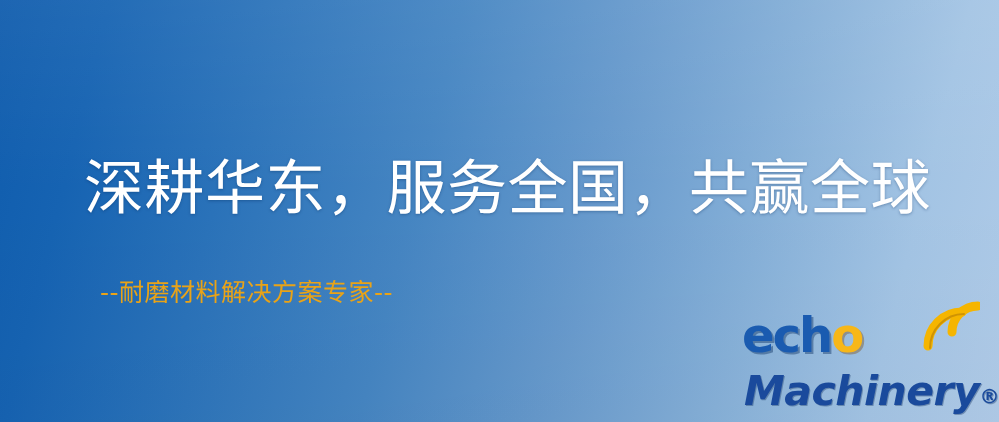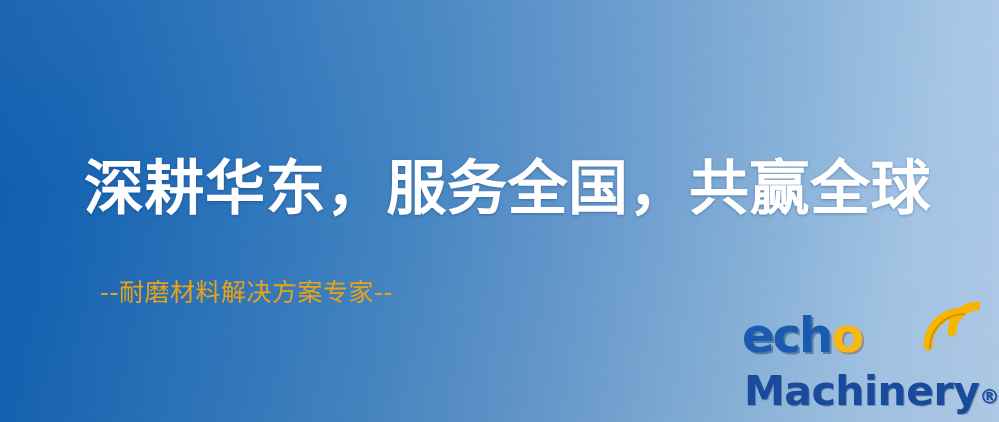--- a/index.html
+++ b/index.html
@@ -42,21 +42,21 @@
   }
 
   .headline {
     position: absolute;
     left: 84px;
     top: 154px;
     margin: 0;
     font-family: "DejaVu Serif", "Liberation Serif", serif;
     font-size: 60px;
     line-height: 68px;
-    font-weight: 700;
+    font-weight: 400;
     color: #ffffff;
     letter-spacing: 0.5px;
     white-space: nowrap;
     text-shadow: 0 1px 3px rgba(0,40,90,0.35);
   }
 
   .subhead {
     position: absolute;
     left: 86px;
     top: 262px;
@@ -114,20 +114,21 @@
     top: 72px;
     height: 46px;
     line-height: 46px;
     font-family: "DejaVu Sans", "Liberation Sans", sans-serif;
     font-weight: 700;
     font-size: 41px;
     letter-spacing: -0.5px;
     color: #1a4a9c;
     white-space: nowrap;
     text-shadow: 1px 1px 0 rgba(10,40,90,0.35);
+    font-style: italic;
   }
   .logo-reg {
     font-size: 20px;
     vertical-align: 2px;
     letter-spacing: 0;
   }
 </style>
 </head>
 <body>
 

